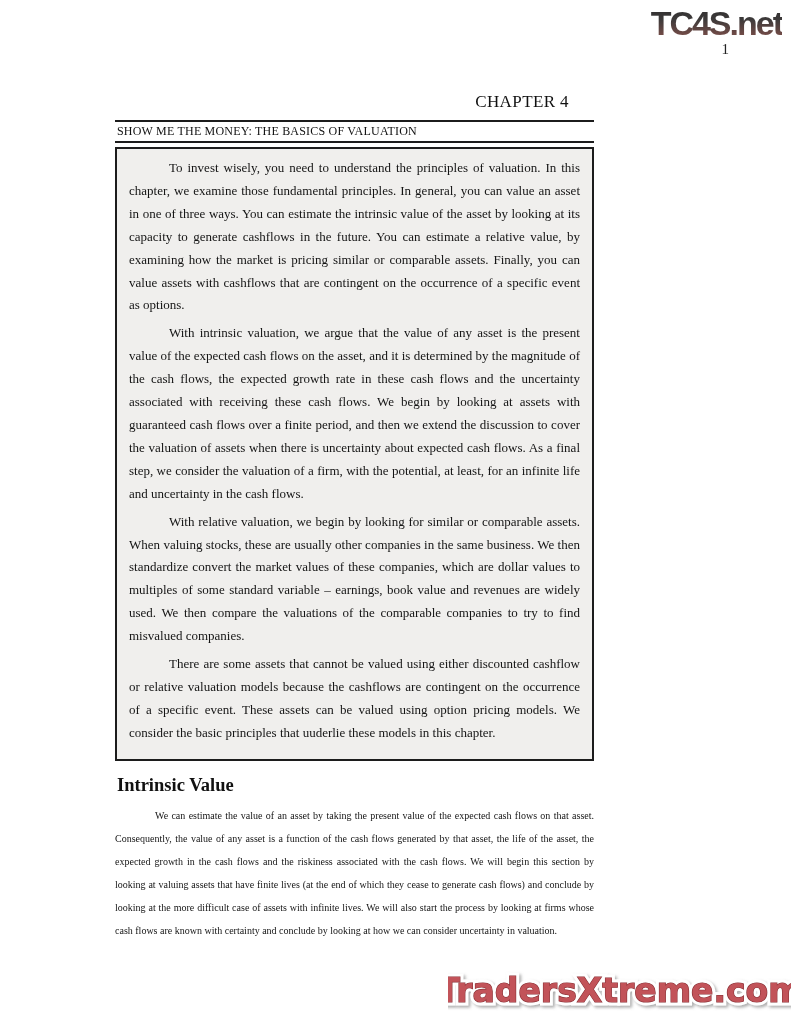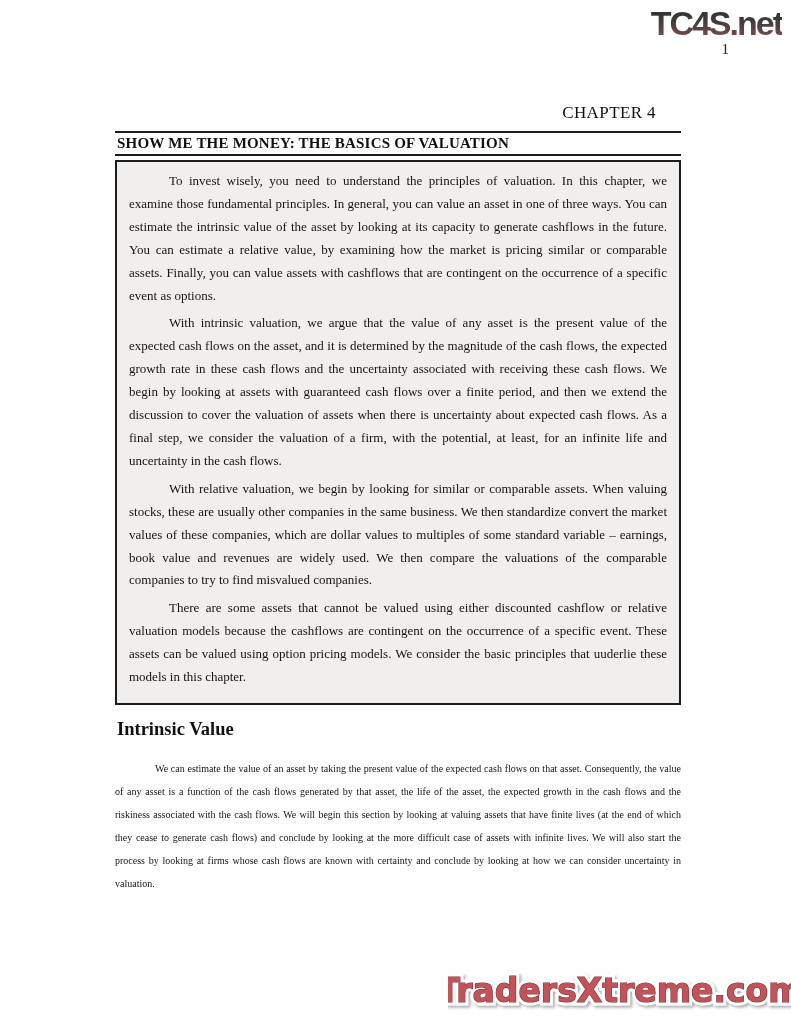--- a/index.html
+++ b/index.html
@@ -15,39 +15,39 @@
     font-weight:700; font-size:34px; line-height:44px; letter-spacing:-2px;
     background:linear-gradient(180deg,#2b2b2b 8%,#3d3a3a 42%,#6e4a46 75%,#96625c 100%);
     -webkit-background-clip:text; background-clip:text; color:transparent;
   }
 
   .page-number {
     position:absolute; top:41px; right:62px;
     font-size:15px; color:#222;
   }
 
-  .content { position:absolute; left:115px; top:103px; width:566px; }
+  .content { position:absolute; left:115px; top:92px; width:479px; }
 
   .chapter-label { text-align:right; padding-right:25px; font-size:17px; letter-spacing:0.4px; }
 
   .rule { height:0; border-top:2px solid #1c1c1c; }
   .rule-top { margin-top:8px; }
 
-  .title { font-size:15px; font-weight:700; margin:2px 0 2px 2px; letter-spacing:0.2px; }
+  .title { font-size:12px; font-weight:400; margin:2px 0 2px 2px; letter-spacing:0.2px; }
 
   .intro-box {
     margin-top:4px; border:2px solid #1c1c1c; background:#f0efed;
     padding:3px 7px 9px 7px;
   }
   .intro-box p {
     margin:5px; text-indent:40px; text-align:justify;
     font-size:13px; line-height:22.9px; color:#141414;
   }
 
-  .section-heading { font-size:18.5px; font-weight:700; margin:14px 0 17px 2px; }
+  .section-heading { font-size:18.5px; font-weight:700; margin:14px 0 8px 2px; }
 
   .body-para {
     margin:0; text-indent:40px; text-align:justify;
     font-size:10px; line-height:23.1px; color:#141414;
   }
 
   
   .dlsub-wm { position:absolute; left:246px; top:483px; width:292px; height:62px; }
   .tx-wm    { position:absolute; left:448px; top:964px; width:344px; height:52px; }
   .dlsub-wm svg, .tx-wm svg { width:100%; height:100%; display:block; }

